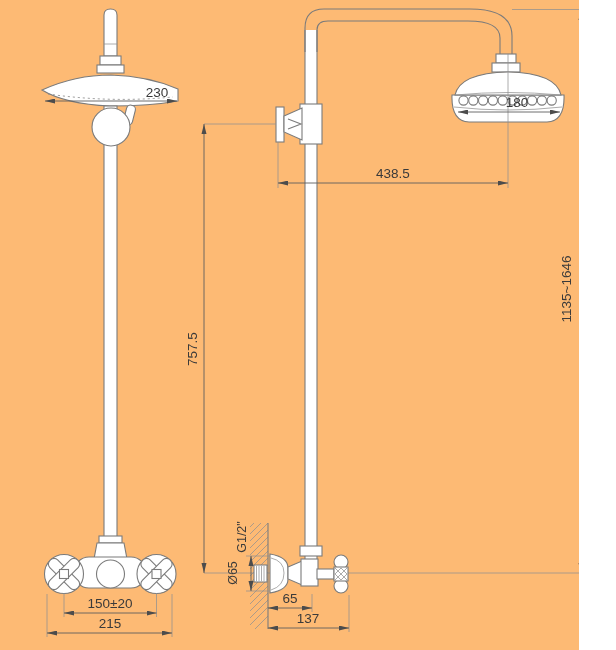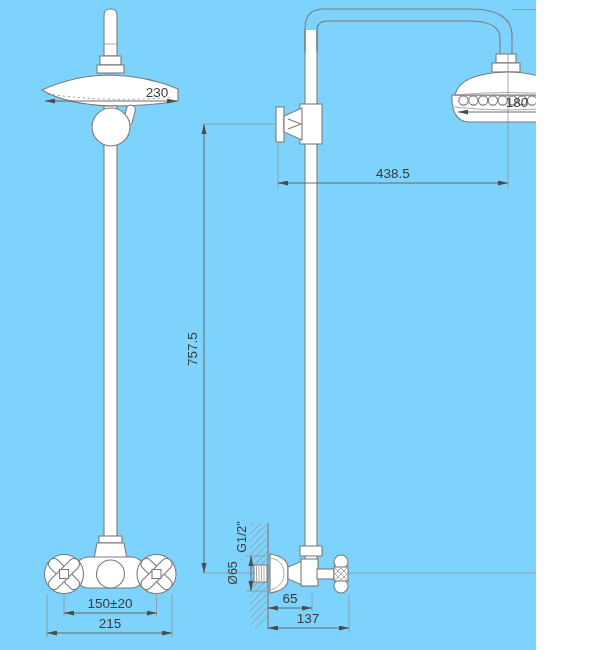--- a/index.html
+++ b/index.html
@@ -1,16 +1,16 @@
 <!DOCTYPE html>
 <html><head>
 <meta charset="utf-8">
 <style>
   html,body{margin:0;padding:0;background:#ffffff;}
-  .stage{position:relative;width:536px;height:650px;background:#7dd3fc;overflow:hidden;
+  .stage{position:relative;width:579px;height:650px;background:#fdba74;overflow:hidden;
          font-family:"Liberation Sans",sans-serif;}
   .fw{fill:#ffffff;stroke:#7b7b7b;stroke-width:1.1;}
   .ln{fill:none;stroke:#7b7b7b;stroke-width:1.1;}
   .tn{fill:none;stroke:#909090;stroke-width:0.75;}
   .dm{fill:none;stroke:#5f5f5f;stroke-width:0.9;}
   .dot{fill:none;stroke:#8a8a8a;stroke-width:0.9;stroke-dasharray:2 3;}
   text{font-family:"Liberation Sans",sans-serif;font-size:13.5px;fill:#3a3a3a;}
   .sm{font-size:12.5px;}
 </style>
 </head>

